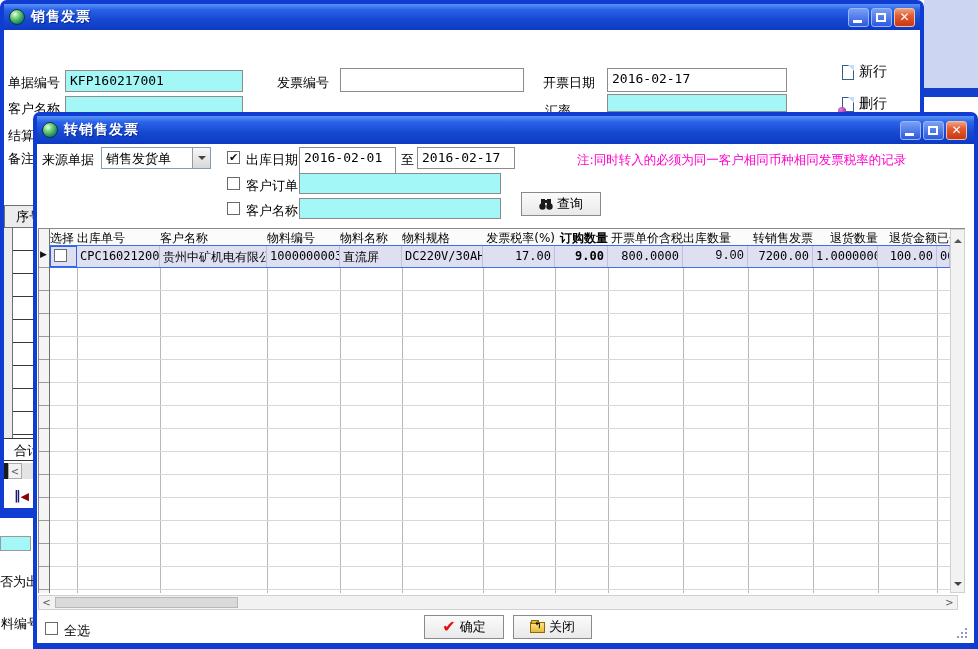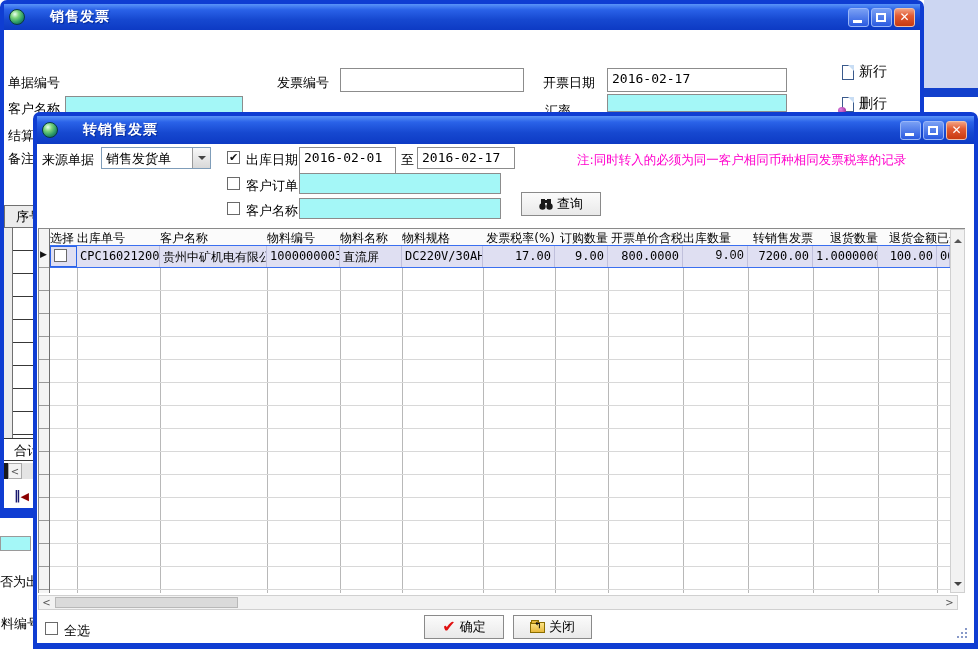--- a/index.html
+++ b/index.html
@@ -4,21 +4,21 @@
 <style>
   html,body{margin:0;padding:0;}
   .stage{position:relative;width:978px;height:649px;overflow:hidden;background:#ffffff;
          font-family:"DejaVu Sans","Liberation Sans",sans-serif;font-size:13px;color:#000;}
   .abs{position:absolute;}
   .mono{font-family:"DejaVu Sans Mono","Liberation Mono",monospace;}
 
   
   .win{position:absolute;background:#fff;border:4px solid #0f3dd2;border-radius:7px 7px 0 0;box-sizing:border-box;}
   .titlebar{height:26px;display:flex;align-items:center;padding:0 5px;
-            background:linear-gradient(180deg,#5a94f8 0%,#2a62e8 22%,#1648d0 60%,#0d3ac4 100%);gap:19px;}
+            background:linear-gradient(180deg,#5a94f8 0%,#2a62e8 22%,#1648d0 60%,#0d3ac4 100%);}
   .title-text{color:#fff;font-weight:bold;font-size:14px;margin-left:6px;
               text-shadow:1px 1px 1px #03289a;letter-spacing:1px;}
   .globe{width:16px;height:16px;border-radius:50%;
          background:radial-gradient(circle at 35% 30%,#eafff0,#7ad47a 30%,#2c9a66 62%,#0a4f58 95%);
          border:1px solid #0a3a40;box-sizing:border-box;}
   .winbtns{margin-left:auto;display:flex;gap:2px;}
   .wbtn{width:21px;height:19px;border-radius:3px;border:1px solid #9ab6f8;box-sizing:border-box;
         background:linear-gradient(#7aa0f4,#2a5ae0);position:relative;cursor:pointer;}
   .wbtn.close{background:linear-gradient(#f2a182,#e25b33 40%,#c83a10);border-color:#f0c0a8;
         color:#fff;font-weight:bold;font-size:12px;text-align:center;line-height:17px;}
@@ -48,21 +48,21 @@
                      background:#e8b93c;border:1px solid #8a6d00;}
   .foldericon:after{content:"↰";position:absolute;left:3px;top:-3px;font-size:9px;color:#111;font-weight:bold;}
 
   
   .thead{display:flex;font-size:12px;white-space:nowrap;}
   .thead>div{overflow:hidden;box-sizing:border-box;padding-top:1px;}
   .trow{display:flex;background:#dfdff2;border-top:1px solid #3a6ff0;border-bottom:1px solid #3a6ff0;
         font-size:12px;box-sizing:border-box;white-space:nowrap;}
   .trow>div{overflow:hidden;box-sizing:border-box;border-right:1px solid #c0c0dc;padding:3px 3px 0 3px;height:21px;}
   .num{text-align:right;}.w0{width:27px;}.w1{width:83px;}.w2{width:107px;}.w3{width:73px;}
-  .w4{width:62px;}.w5{width:81px;}.w6{width:72px;}.w7{width:53px;}.w8{width:75px;}
+  .w4{width:62px;}.w5{width:81px;}.w6{width:72px;}.w7{width:53px;font-weight:bold;}.w8{width:75px;}
   .w9{width:65px;font-family:Liberation Mono, monospace;}.w10{width:65px;}.w11{width:65px;}.w12{width:59px;}.w13{width:13px;}
   .vline{position:absolute;top:16px;bottom:0;width:1px;background:#b8b8b8;}
   .gridlines{position:absolute;background:
      repeating-linear-gradient(180deg,transparent 0 22px,#d8d8d8 22px 23px);}
   .scroll{position:absolute;background:#f2f2f2;box-sizing:border-box;border:1px solid #d0d0d0;}
   .sarrow{position:absolute;color:#555;font-size:10px;line-height:14px;text-align:center;cursor:pointer;}
   .sthumb{position:absolute;background:#dadada;border:1px solid #b8b8b8;box-sizing:border-box;cursor:pointer;}
 
   .notem{position:absolute;color:#ff00cc;font-size:12.5px;white-space:nowrap;}
   .notek{position:absolute;color:#000;font-size:13px;white-space:nowrap;}
@@ -100,20 +100,21 @@
             <div class="glyph-min"></div>
           </div>
         <div class="wbtn">
             <div class="glyph-max"></div>
           </div>
         <div class="wbtn close">✕</div>
       </div>
     </div>
     <div class="client" style="height:478px;">
       <div class="lbl" style="left:4px;top:44px;">单据编号</div>
+      <div class="field cyan mono" style="left:61px;top:40px;width:178px;height:22px;">KFP160217001</div>
       <div class="lbl" style="left:273px;top:44px;">发票编号</div>
       <div class="field" style="left:336px;top:38px;width:184px;height:24px;"></div>
       <div class="lbl" style="left:539px;top:44px;">开票日期</div>
       <div class="field mono" style="left:603px;top:38px;width:180px;height:24px;">2016-02-17</div>
 
       <div class="lbl" style="left:4px;top:70px;">客户名称</div>
       <div class="field cyan" style="left:61px;top:66px;width:178px;height:22px;"></div>
       <div class="lbl" style="left:541px;top:72px;">汇率</div>
       <div class="field cyan" style="left:603px;top:64px;width:180px;height:18px;"></div>
 

